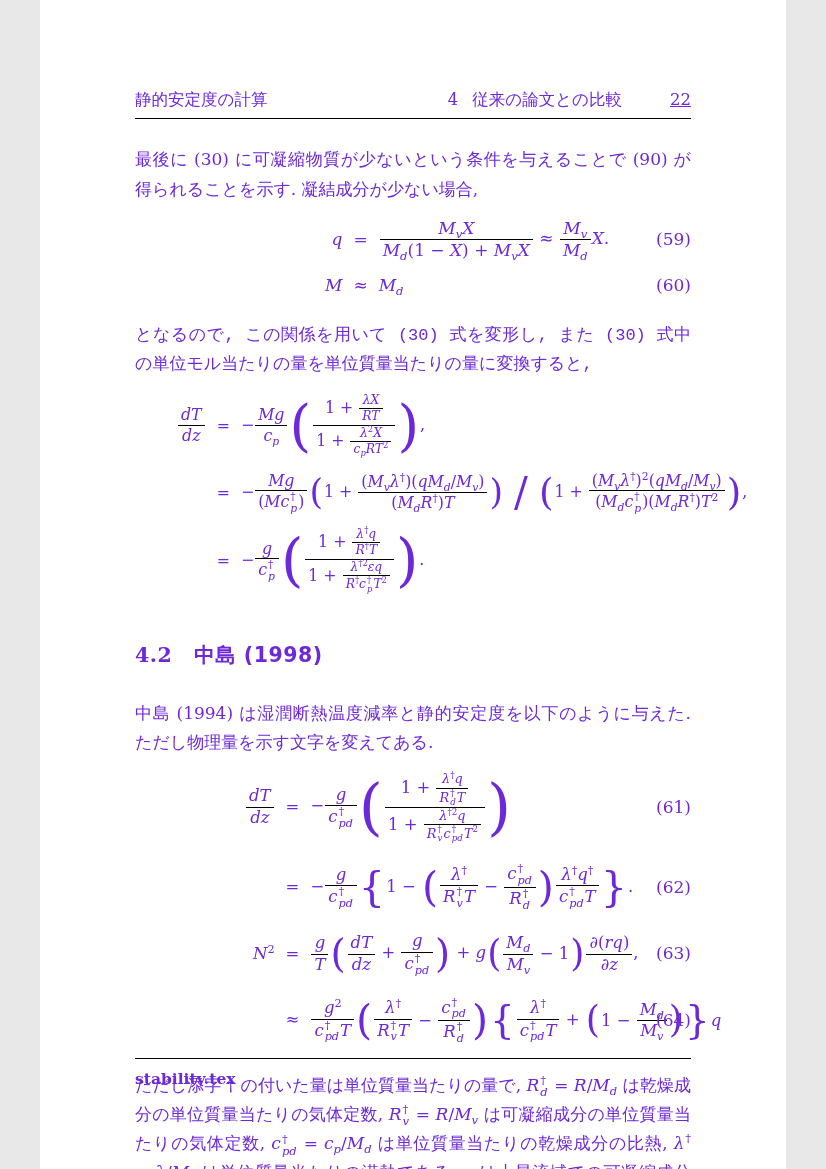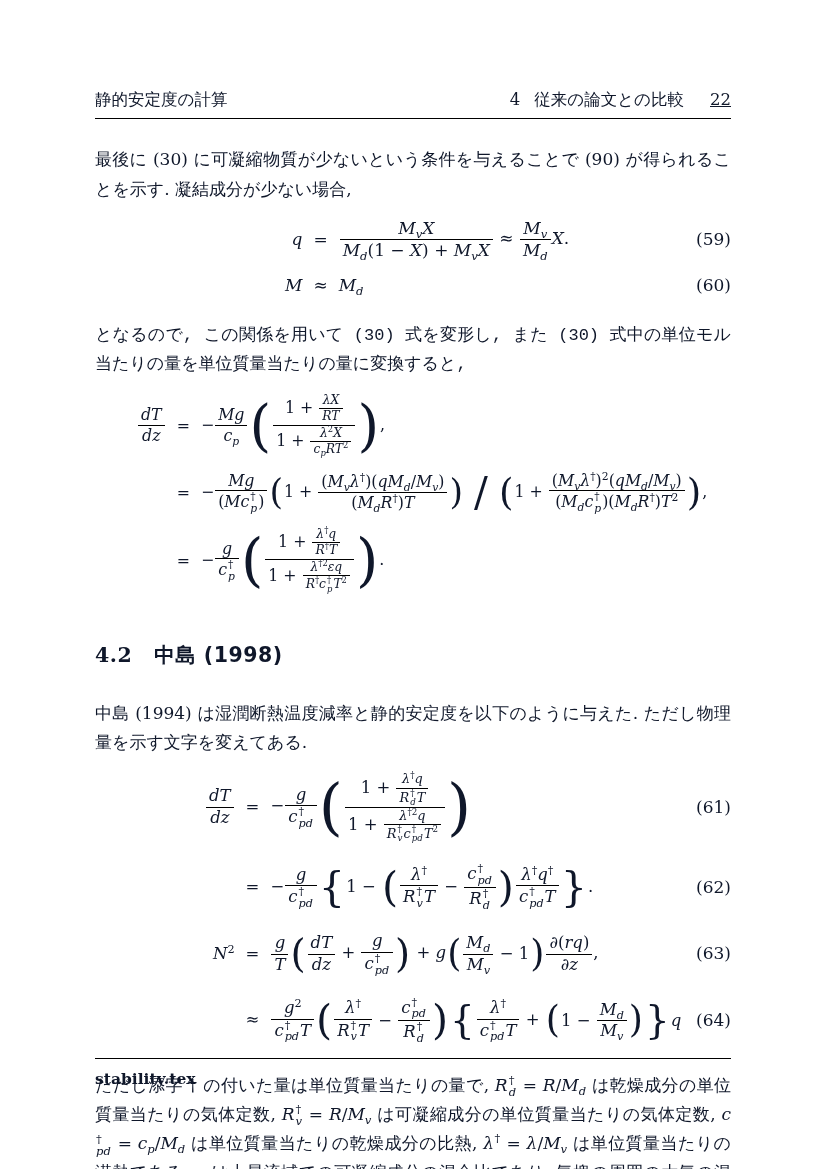--- a/index.html
+++ b/index.html
@@ -1,29 +1,29 @@
 <!DOCTYPE html>
 <html lang="ja"><head>
 <meta charset="utf-8">
 <style>
   * { margin:0; padding:0; box-sizing:border-box; }
   html,body { background:#e8e8e8; }
   .page {
-    position:relative; width:826px; height:1169px; margin:0 auto;
-    background:#ffffff; color:#0f172a;
+    position:relative; width:746px; height:1169px; margin:0 auto;
+    background:#ffffff; color:#6d28d9;
     font-family:"DejaVu Serif", serif;
     font-size:17px; line-height:1.72; overflow:hidden;
   }
   .content { padding:86px 95px 0 95px; }
 
   
   .pagehead { display:flex; justify-content:space-between; align-items:baseline; font-size:16.5px; }
   .pagehead .right { display:flex; align-items:baseline; }
   .pagehead .secno { margin-right:14px; }
-  .pagehead .pageno { margin-left:26px;text-decoration:underline; }
+  .pagehead .pageno { margin-left:48px;text-decoration:underline; }
   .headrule { border:none; border-top:1.4px solid #000; margin-top:4px; }
 
   
   p.body-par { margin-top:26px; text-align:justify; }
   p.tight { margin-top:20px;font-family:Liberation Mono, monospace; }
 
   
   .sec-heading {
     margin-top:44px; font-weight:bold; font-size:20.5px;
     font-family:"DejaVu Sans", sans-serif; letter-spacing:.5px;

